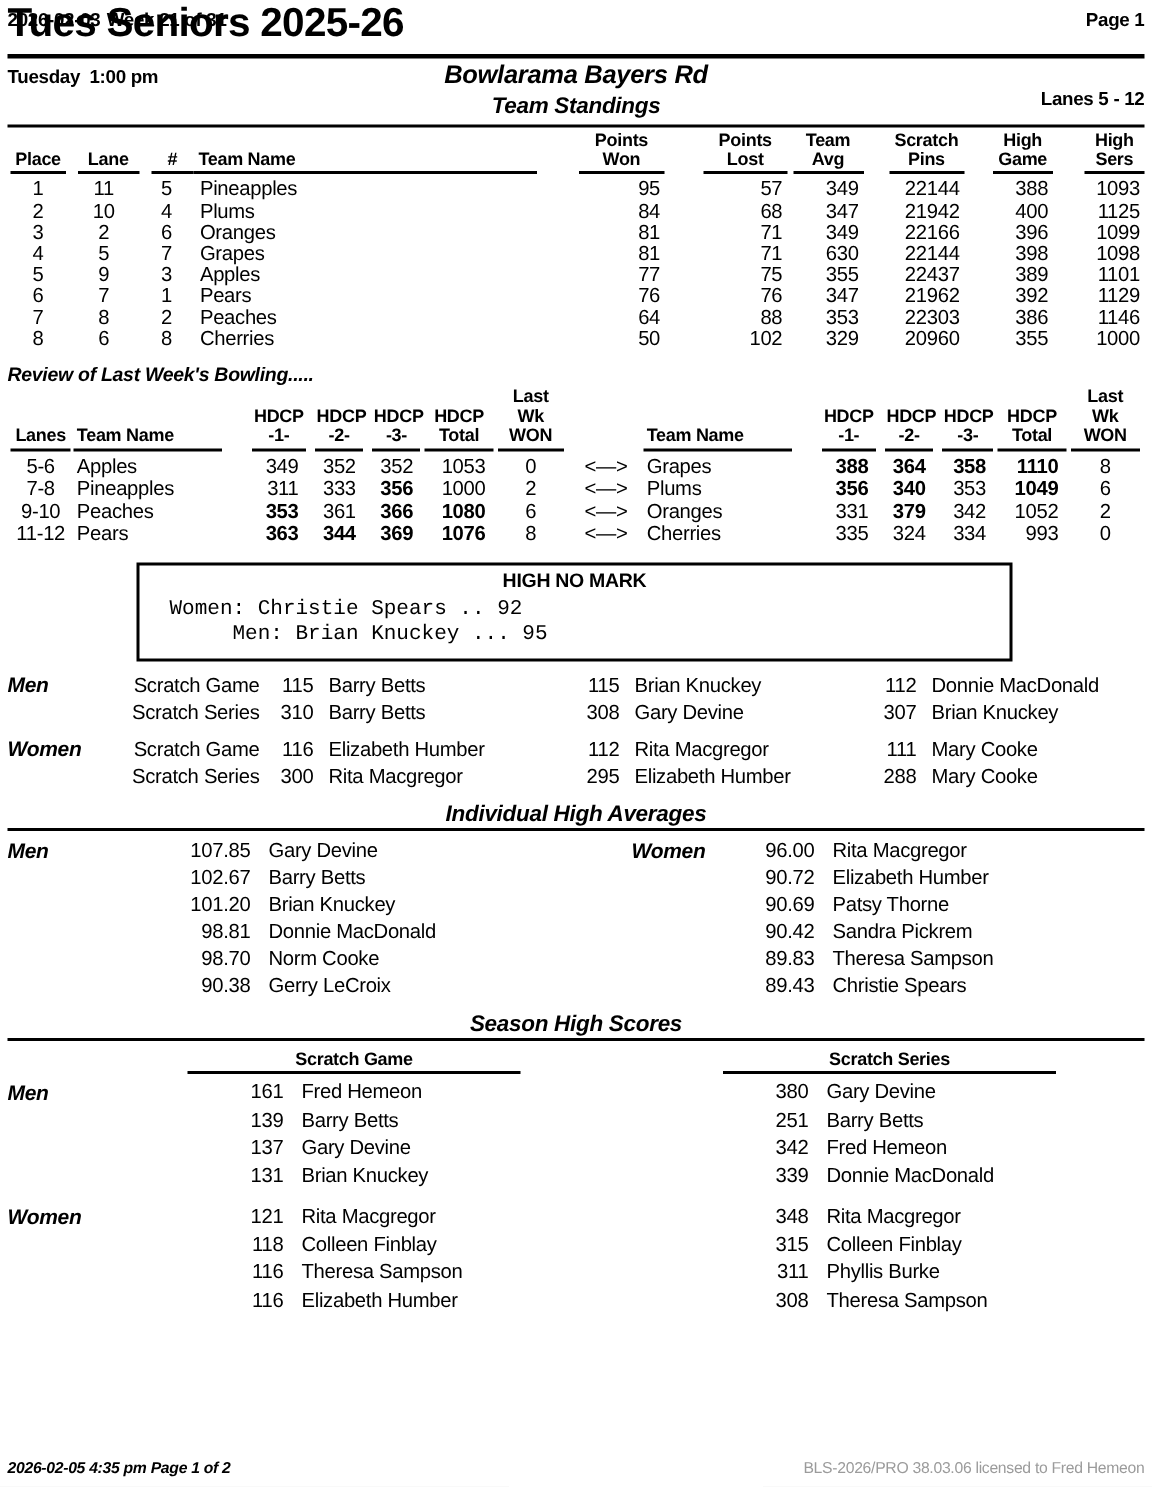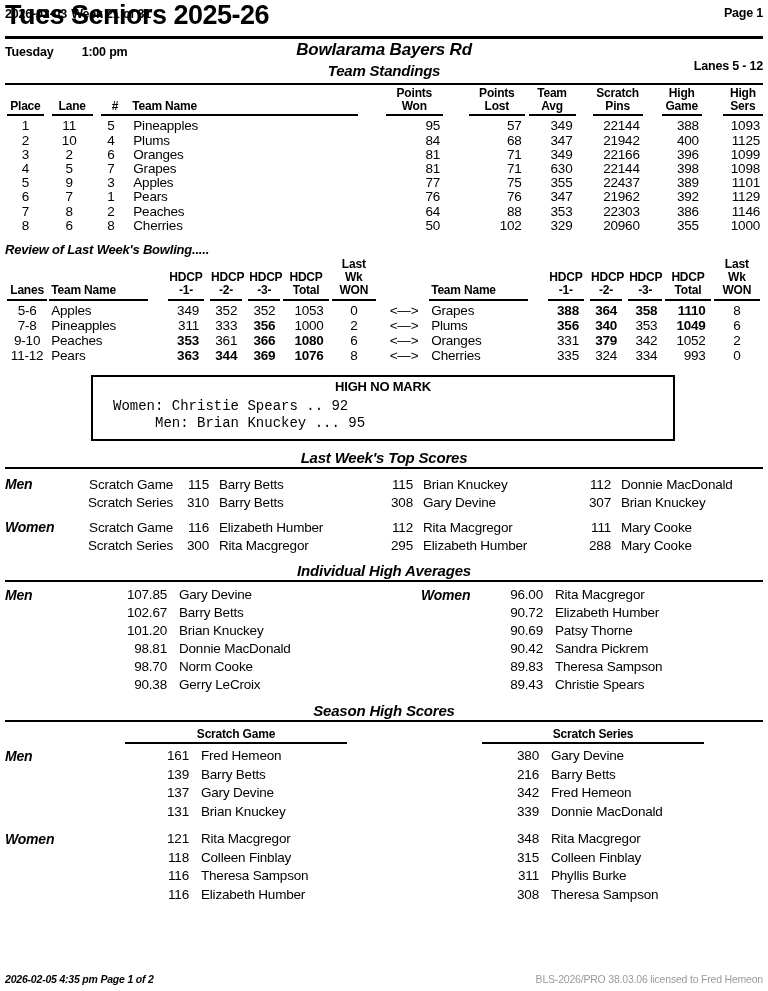--- a/index.html
+++ b/index.html
@@ -113,21 +113,21 @@
   <div class="hdr1">
     <span class="h1l">2026-02-03</span>
     <span class="h1w">Week 21 of 31</span>
     <div class="h1t">Tues Seniors 2025-26</div>
     <span class="h1r">Page 1</span>
   </div>
   <div class="rule-thick"></div>
 
   <div class="hdr2">
     <span class="h2l">Tuesday</span>
-    <span class="h2l" style="margin-left:24px;">1:00 pm</span>
+    <span class="h2l" style="margin-left:2px;">1:00 pm</span>
     <div class="h2t">Bowlarama Bayers Rd</div>
     <span class="h2r">Lanes 5 - 12</span>
   </div>
   <div class="std-title">Team Standings</div>
   <div class="rule-thin"></div>
 
   <table class="std">
     <colgroup>
       <col style="width:40px">
         <col style="width:46px">
@@ -415,21 +415,20 @@
     </tr>
   </tbody>
     </table>
 
   <div class="hnm">
     <div class="hnm-title">HIGH NO MARK</div>
     <div class="hnm-line">Women: Christie Spears .. 92</div>
     <div class="hnm-line">     Men: Brian Knuckey ... 95</div>
   </div>
 
-  <div class="sec-title">Last Week's Top Scores</div>
   <div class="ts">
     <div class="ts-row">
       <span class="glabel">Men</span>
       <span class="ts-cat">Scratch Game</span>
       <span class="ts-s">115</span>
       <span class="ts-n">Barry Betts</span>
       <span class="ts-s">115</span>
       <span class="ts-n">Brian Knuckey</span>
       <span class="ts-s">112</span>
       <span class="ts-n">Donnie MacDonald</span>
@@ -528,21 +527,21 @@
       <span class="glabel">Men</span>
       <span class="sn-s">161</span>
       <span class="sn-n">Fred Hemeon</span>
       <span class="sn-s">380</span>
       <span class="sn-n">Gary Devine</span>
     </div>
     <div class="sn-row">
       <span></span>
       <span class="sn-s">139</span>
       <span class="sn-n">Barry Betts</span>
-      <span class="sn-s">216</span>
+      <span class="sn-s">251</span>
       <span class="sn-n">Barry Betts</span>
     </div>
     <div class="sn-row">
       <span></span>
       <span class="sn-s">137</span>
       <span class="sn-n">Gary Devine</span>
       <span class="sn-s">342</span>
       <span class="sn-n">Fred Hemeon</span>
     </div>
     <div class="sn-row">

